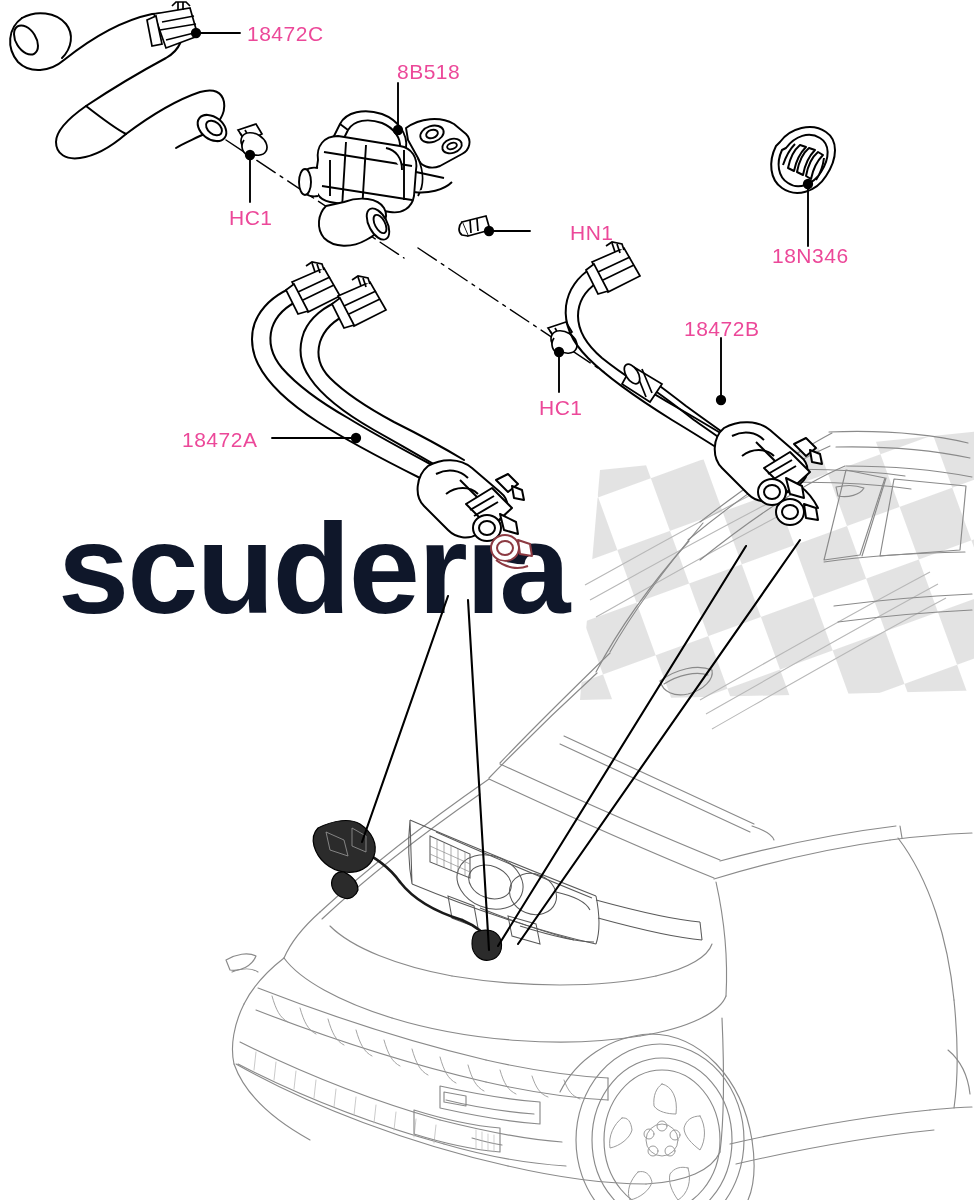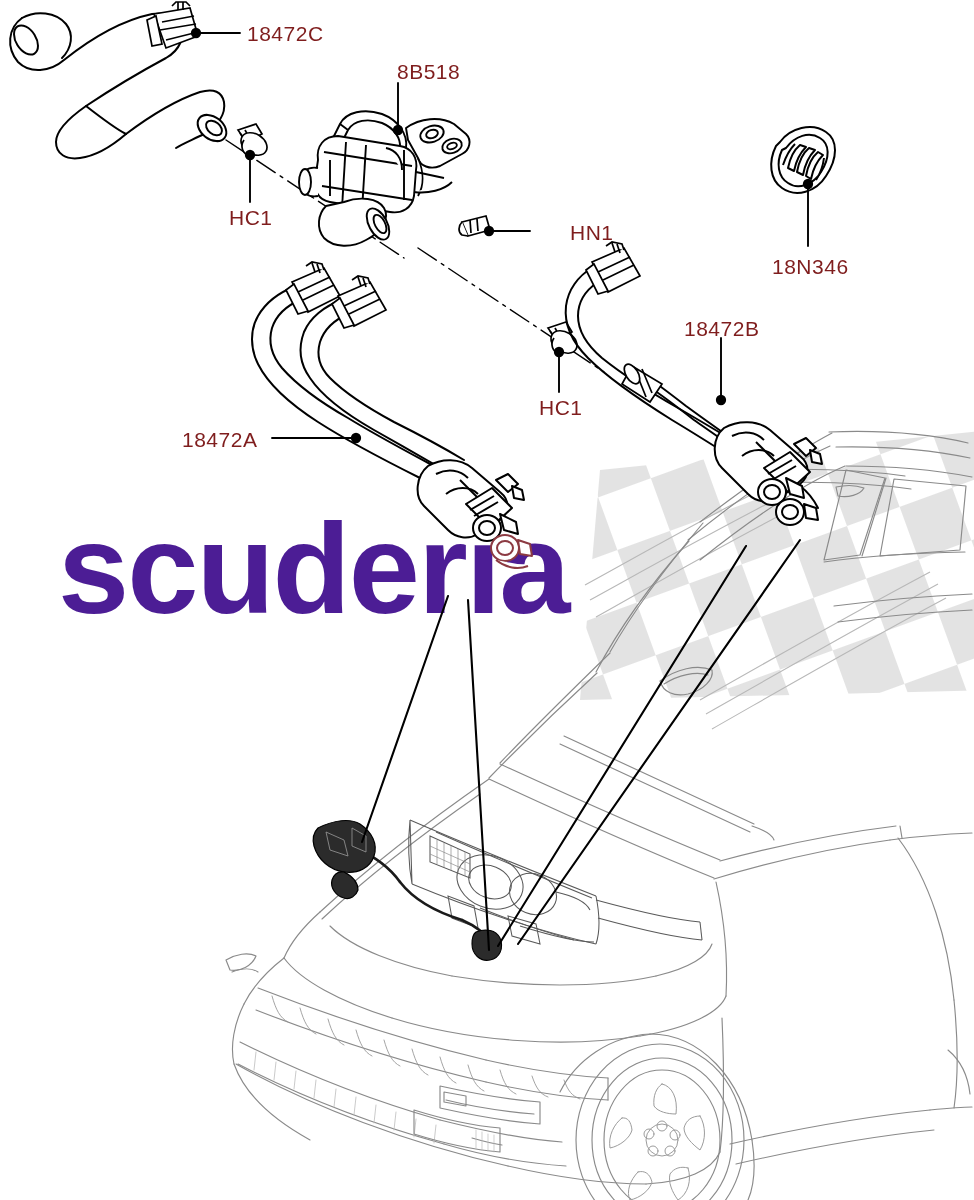--- a/index.html
+++ b/index.html
@@ -24,40 +24,40 @@
     width: 974px;
     height: 1200px;
   }
   .wm-main {
     position: absolute;
     left: 58px;
     top: 505px;
     font-size: 128px;
     font-weight: bold;
     letter-spacing: -2px;
-    color: #4c1d95;
+    color: #0f172a;
     font-family: "Liberation Sans", sans-serif;
     user-select: none;
     line-height: 1;
   }
   .wm-sub {
     position: absolute;
     left: 74px;
     top: 645px;
     font-size: 30px;
     font-weight: bold;
     letter-spacing: 25px;
     color: #f2f2f2;
     font-family: "Liberation Sans", sans-serif;
     user-select: none;
     line-height: 1;
   }
   .part-label {
     position: absolute;
-    color: #7f1d1d;
+    color: #ec4899;
     font-size: 21px;
     font-family: "Liberation Sans", sans-serif;
     white-space: nowrap;
     letter-spacing: 0.5px;
   }
 </style>
 </head>
 <body>
 
 <div id="page">
@@ -558,18 +558,18 @@
 
       <line x1="272" y1="438" x2="354" y2="438"></line>
         <circle cx="356" cy="438" r="4.2"></circle>
     </g>
   </svg>
 
   <div class="part-label" style="left:247px; top:22px;">18472C</div>
   <div class="part-label" style="left:357px; top:60px;margin-left:40px;">8B518</div>
   <div class="part-label" style="left:229px; top:206px;">HC1</div>
   <div class="part-label" style="left:537px; top:221px;margin-left:33px;">HN1</div>
-  <div class="part-label" style="left:772px; top:255px;">18N346</div>
+  <div class="part-label" style="left:772px; top:244px;">18N346</div>
   <div class="part-label" style="left:684px; top:317px;">18472B</div>
   <div class="part-label" style="left:539px; top:396px;">HC1</div>
   <div class="part-label" style="left:182px; top:428px;">18472A</div>
 
 </div>
 
 </body></html>

